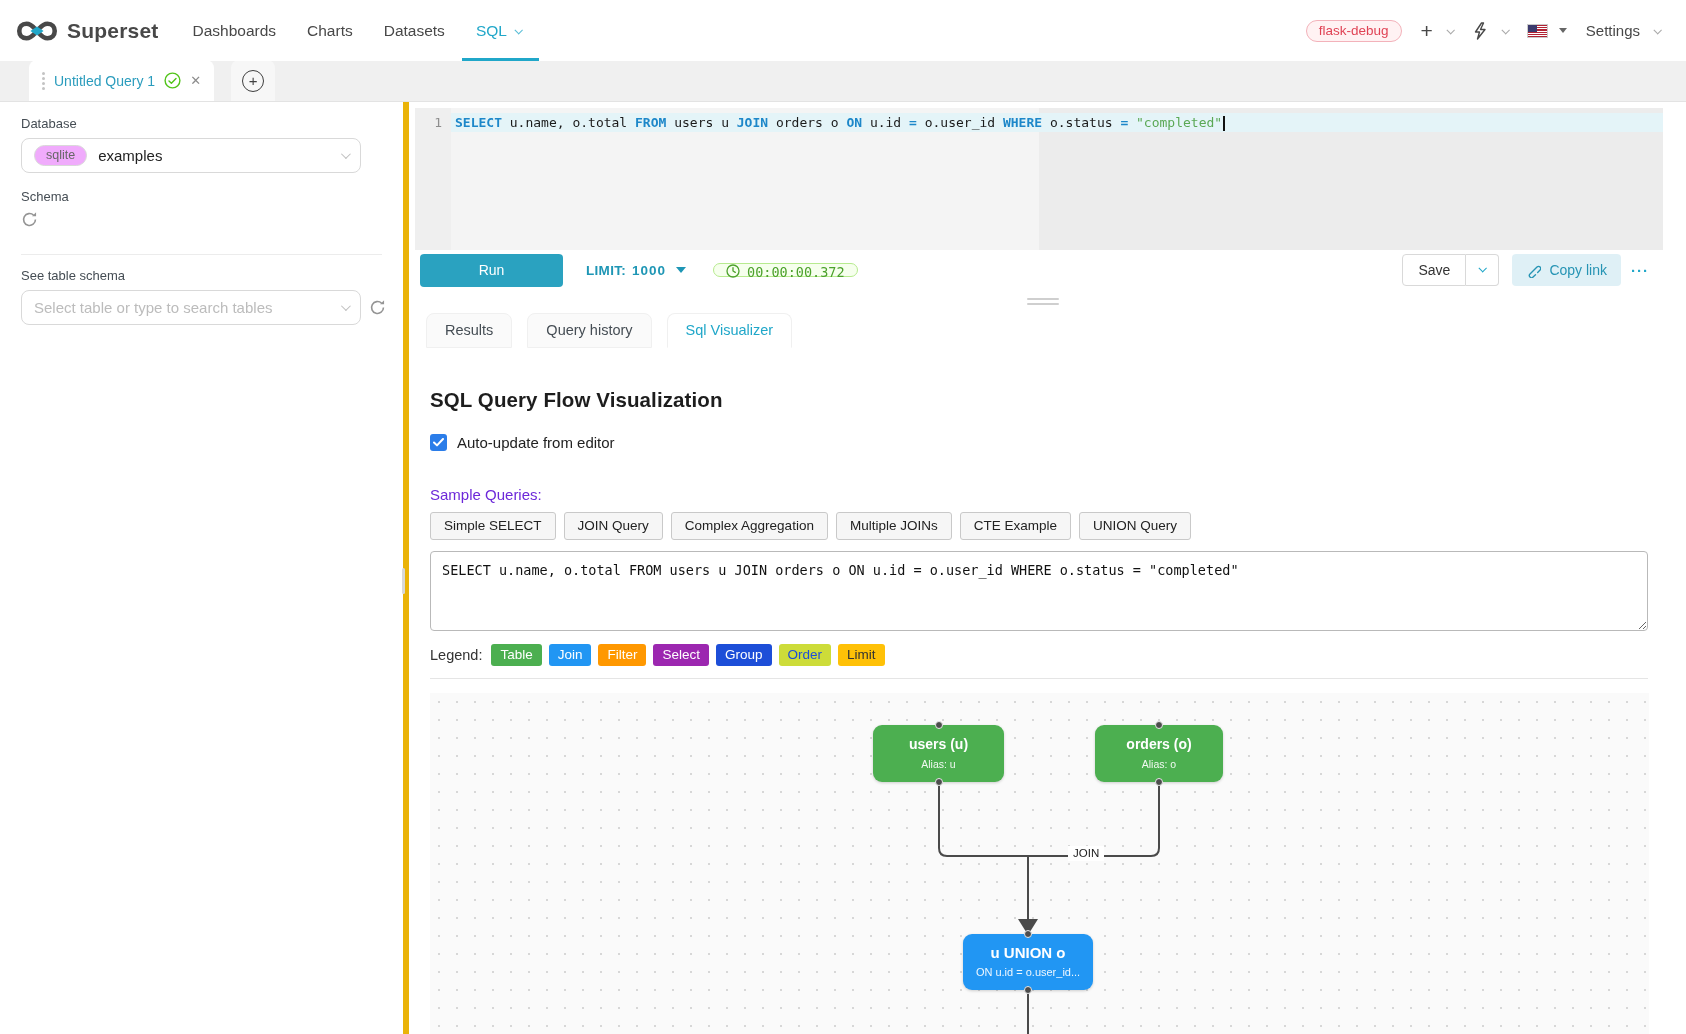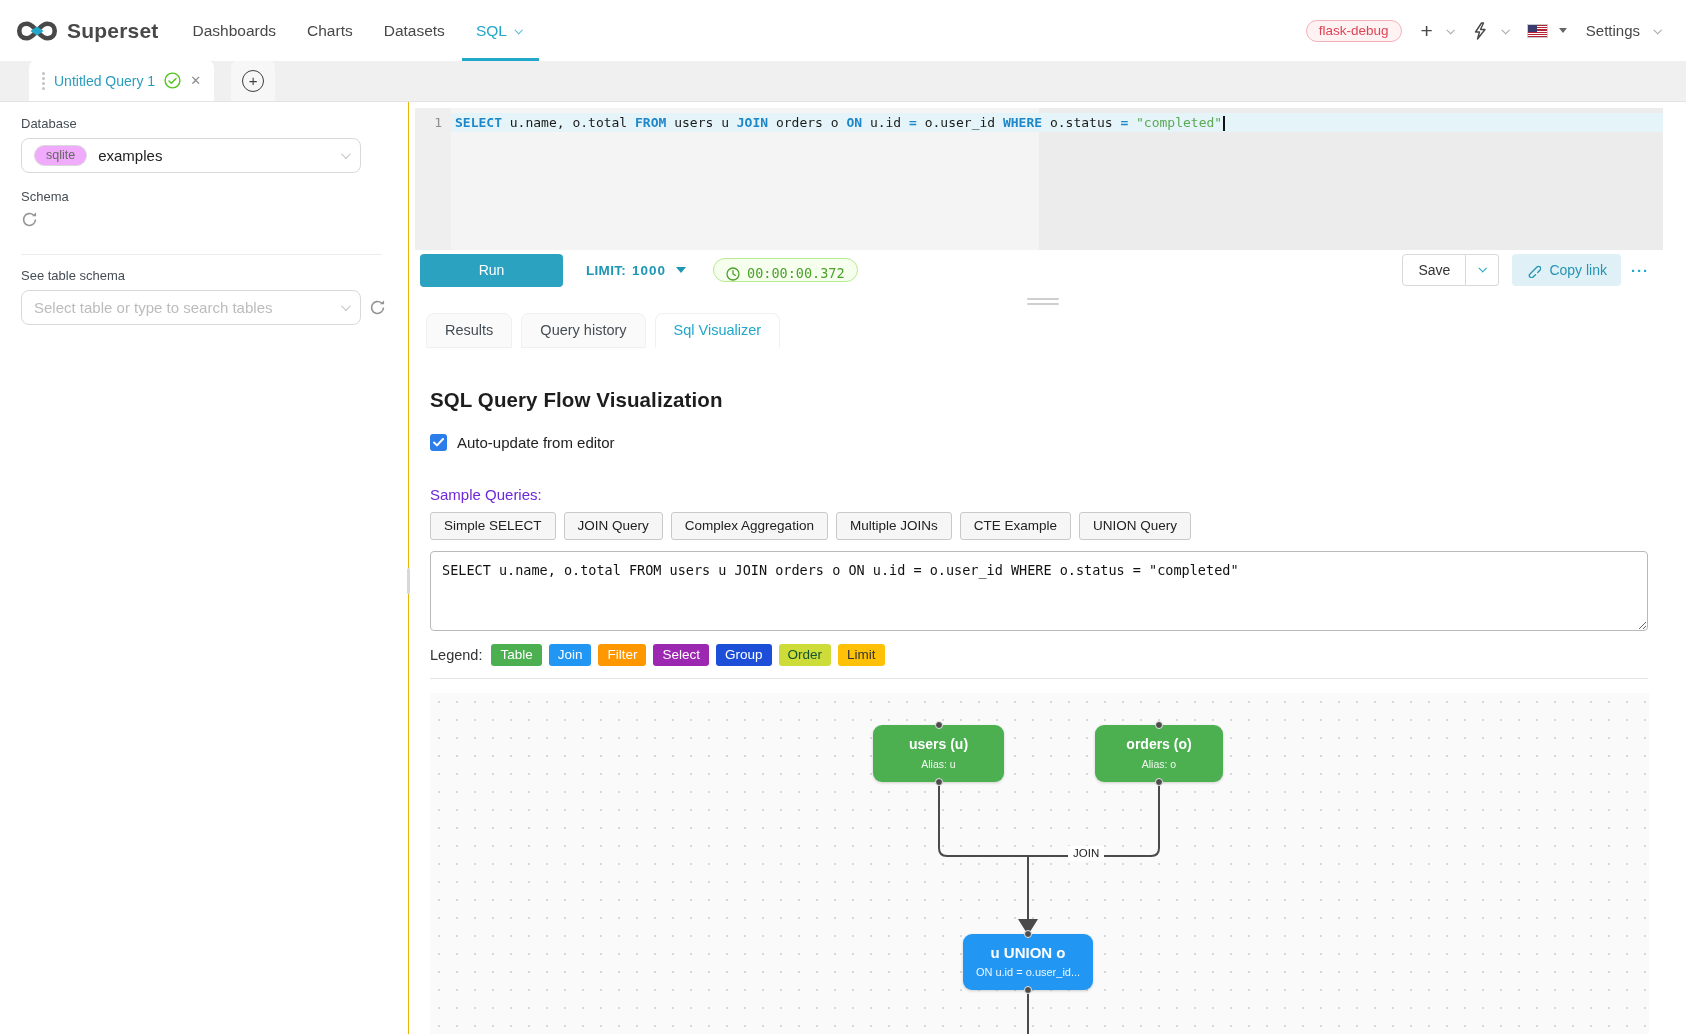--- a/index.html
+++ b/index.html
@@ -28,21 +28,21 @@
   .tabstrip { position:absolute; top:61px; left:0; right:0; height:41px; background:#f0f0f0; border-bottom:1px solid #e3e3e3; display:flex; align-items:flex-end; padding-left:29px; z-index:20; }
   .qtab { height:41px; min-width:164px; background:#fff; border-radius:8px 8px 0 0; display:flex; align-items:center; padding:0 13px; gap:9px; }
   .dragdots { display:flex; flex-direction:column; gap:2px; }
   .dragdots i { width:3px; height:3px; border-radius:50%; background:#c3c3c3; }
   .qtab-title { font-size:14px; color:#2a9cbd; }
   .close-x { color:#8c8c8c; font-size:13px; cursor:pointer; }
   .plus-tab { height:41px; width:44px; background:#f7f7f7; border-radius:8px 8px 0 0; margin-left:17px; display:flex; align-items:center; justify-content:center; cursor:pointer; }
   .plus-circle { width:22px; height:22px; border:1.6px solid #3f3f3f; border-radius:50%; display:flex; align-items:center; justify-content:center; font-size:15px; color:#3f3f3f; line-height:1; }
 
   
-  .sidebar { position:absolute; top:102px; left:0; width:409px; bottom:0; background:#fff; border-right:1px solid #eab308; padding:14px 13px 0 21px; z-index:10; }
+  .sidebar { position:absolute; top:102px; left:0; width:409px; bottom:0; background:#fff; border-right:6px solid #eab308; padding:14px 13px 0 21px; z-index:10; }
   .side-label { font-size:13px; color:#454d54; margin-bottom:7px; }
   .select { height:35px; width:340px; border:1px solid #d9d9d9; border-radius:8px; background:#fff; display:flex; align-items:center; padding:0 12px; cursor:pointer; }
   .select .grow { flex:1; font-size:15px; color:#222; }
   .select .placeholder { color:#bcbcbc; }
   .sel-chev { width:7px; height:7px; border-right:1.6px solid #bfbfbf; border-bottom:1.6px solid #bfbfbf; transform:rotate(45deg) translateY(-2px); }
   .engine-tag { font-size:12.5px; color:#666; border:1px solid #d9d9d9; background:#f0abfc; border-radius:11px; padding:2px 11px 3px; margin-right:11px; }
   .side-row { display:flex; align-items:center; gap:8px; }
   .refresh-ic { width:17px; height:17px; flex:0 0 auto; cursor:pointer; }
   .side-divider { width:361px; border-top:1px solid #ececec; margin:26px 0 13px; }
   .side-splitter { position:absolute; right:-2px; top:466px; width:3px; height:26px; border-radius:2px; background:#d8d8d8; }
@@ -61,34 +61,34 @@
   .tok-op { color:#1d87c9; font-weight:bold; }
   .tok-str { color:#5ba855; }
   .cursor { display:inline-block; width:2px; height:15px; background:#111; vertical-align:middle; margin-left:1px; }
 
   
   .toolbar { position:absolute; top:148px; left:0; width:1253px; height:40px; display:flex; align-items:center; padding-left:10px; background:#fff; }
   .run-btn { width:143px; height:33px; background:#2aa2c0; border:none; border-radius:4px; color:#fff; font-size:14px; font-family:inherit; cursor:pointer; }
   .limit { display:flex; align-items:center; margin-left:23px; color:#1e96b5; font-size:13.5px; font-weight:bold; letter-spacing:.3px; cursor:pointer; }
   .limit .val { margin-left:6px; letter-spacing:1px; }
   .limit-caret { width:0; height:0; border-left:5px solid transparent; border-right:5px solid transparent; border-top:6px solid #1e96b5; margin-left:10px; }
-  .timer { display:flex; align-items:flex-end; gap:7px; margin-left:27px; height:24px; padding:0 12px; border:1px solid #b7eb8f; background:#f6ffed; border-radius:13px; color:#4ca12c; font:13.5px "DejaVu Sans Mono", monospace; }
+  .timer { display:flex; align-items:flex-start; gap:7px; margin-left:27px; height:14px; padding:0 12px; border:1px solid #b7eb8f; background:#f6ffed; border-radius:13px; color:#4ca12c; font:13.5px "DejaVu Sans Mono", monospace; }
   .tb-right { margin-left:auto; display:flex; align-items:center; }
   .save-btn { height:32px; padding:0 15px; background:#fff; border:1px solid #d9d9d9; border-radius:4px 0 0 4px; font-size:14px; color:#333; font-family:inherit; cursor:pointer; }
   .save-caret { height:32px; width:33px; background:#fff; border:1px solid #d9d9d9; border-left:none; border-radius:0 4px 4px 0; display:flex; align-items:center; justify-content:center; color:#20a7c9; cursor:pointer; }
   .save-caret .chev { margin:0 0 2px; opacity:1; }
   .copylink-btn { height:32px; margin-left:13px; padding:0 14px; display:flex; align-items:center; gap:8px; background:#dff0f6; border:none; border-radius:4px; color:#2694b4; font-size:14px; font-family:inherit; cursor:pointer; }
   .more-btn { margin:0 14px 0 10px; color:#20a7c9; font-size:15px; font-weight:bold; letter-spacing:1px; cursor:pointer; }
 
   
   .vsplit { position:absolute; top:196px; left:617px; width:32px; height:9px; display:flex; flex-direction:column; gap:3px; cursor:row-resize; }
   .vsplit i { height:2px; background:#cfcfcf; border-radius:1px; }
 
   
-  .rtabs { position:absolute; top:211px; left:16px; display:flex; gap:9px; z-index:5; }
+  .rtabs { position:absolute; top:211px; left:16px; display:flex; gap:15px; z-index:5; }
   .rtab { padding:8px 18px 9px; background:#fafafa; border:1px solid #f0f0f0; border-radius:8px 8px 0 0; font-size:14.5px; color:#454d54; cursor:pointer; }
   .rtab.active { background:#fff; color:#20a7c9; border-bottom-color:#fff; }
 
   
   .content { position:absolute; top:244px; left:0; right:0; bottom:0; background:#fff; padding:42px 0 0 20px; }
   .viz-title { font-size:20.5px; font-weight:bold; color:#1d1d1d; letter-spacing:.1px; }
   .auto-row { display:flex; align-items:center; gap:10px; margin-top:22px; }
   .checkbox { width:17px; height:17px; background:#2b7de9; border-radius:3px; display:flex; align-items:center; justify-content:center; cursor:pointer; }
   .auto-label { font-size:15px; color:#222; }
   .samples-label { margin-top:35px; font-size:15px; color:#6d28d9; }
@@ -287,21 +287,21 @@
 
       <textarea class="sql-box" spellcheck="false" style="">SELECT u.name, o.total FROM users u JOIN orders o ON u.id = o.user_id WHERE o.status = "completed"</textarea>
 
       <div class="legend-row">
         <span class="legend-label">Legend:</span>
         <span class="badge" style="background: rgb(76, 175, 80); color: rgb(255, 255, 255);">Table</span>
         <span class="badge" style="background: rgb(33, 150, 243); color: rgb(255, 255, 255);">Join</span>
         <span class="badge" style="background: rgb(255, 152, 0); color: rgb(255, 255, 255);">Filter</span>
         <span class="badge" style="background: rgb(156, 39, 176); color: rgb(255, 255, 255);">Select</span>
         <span class="badge" style="background: #1d4ed8; color: rgb(255, 255, 255);">Group</span>
-        <span class="badge" style="background: rgb(205, 220, 57); color: #14532d; text-align: center;">Order</span>
+        <span class="badge" style="background: rgb(205, 220, 57); color: #1d4ed8; text-align: center;">Order</span>
         <span class="badge" style="background: rgb(255, 193, 7); color: rgb(51, 51, 51);">Limit</span>
       </div>
 
       <div class="hr"></div>
 
       <div class="diagram">
         <svg class="edges" width="1219" height="380" viewBox="0 0 1219 380">
           <path d="M509 91 V155 Q509 163 517 163 H598" fill="none" stroke="#4a4a4a" stroke-width="2"></path>
           <path d="M729 91 V155 Q729 163 721 163 H598" fill="none" stroke="#4a4a4a" stroke-width="2"></path>
           <path d="M598 163 V228" fill="none" stroke="#4a4a4a" stroke-width="2"></path>

